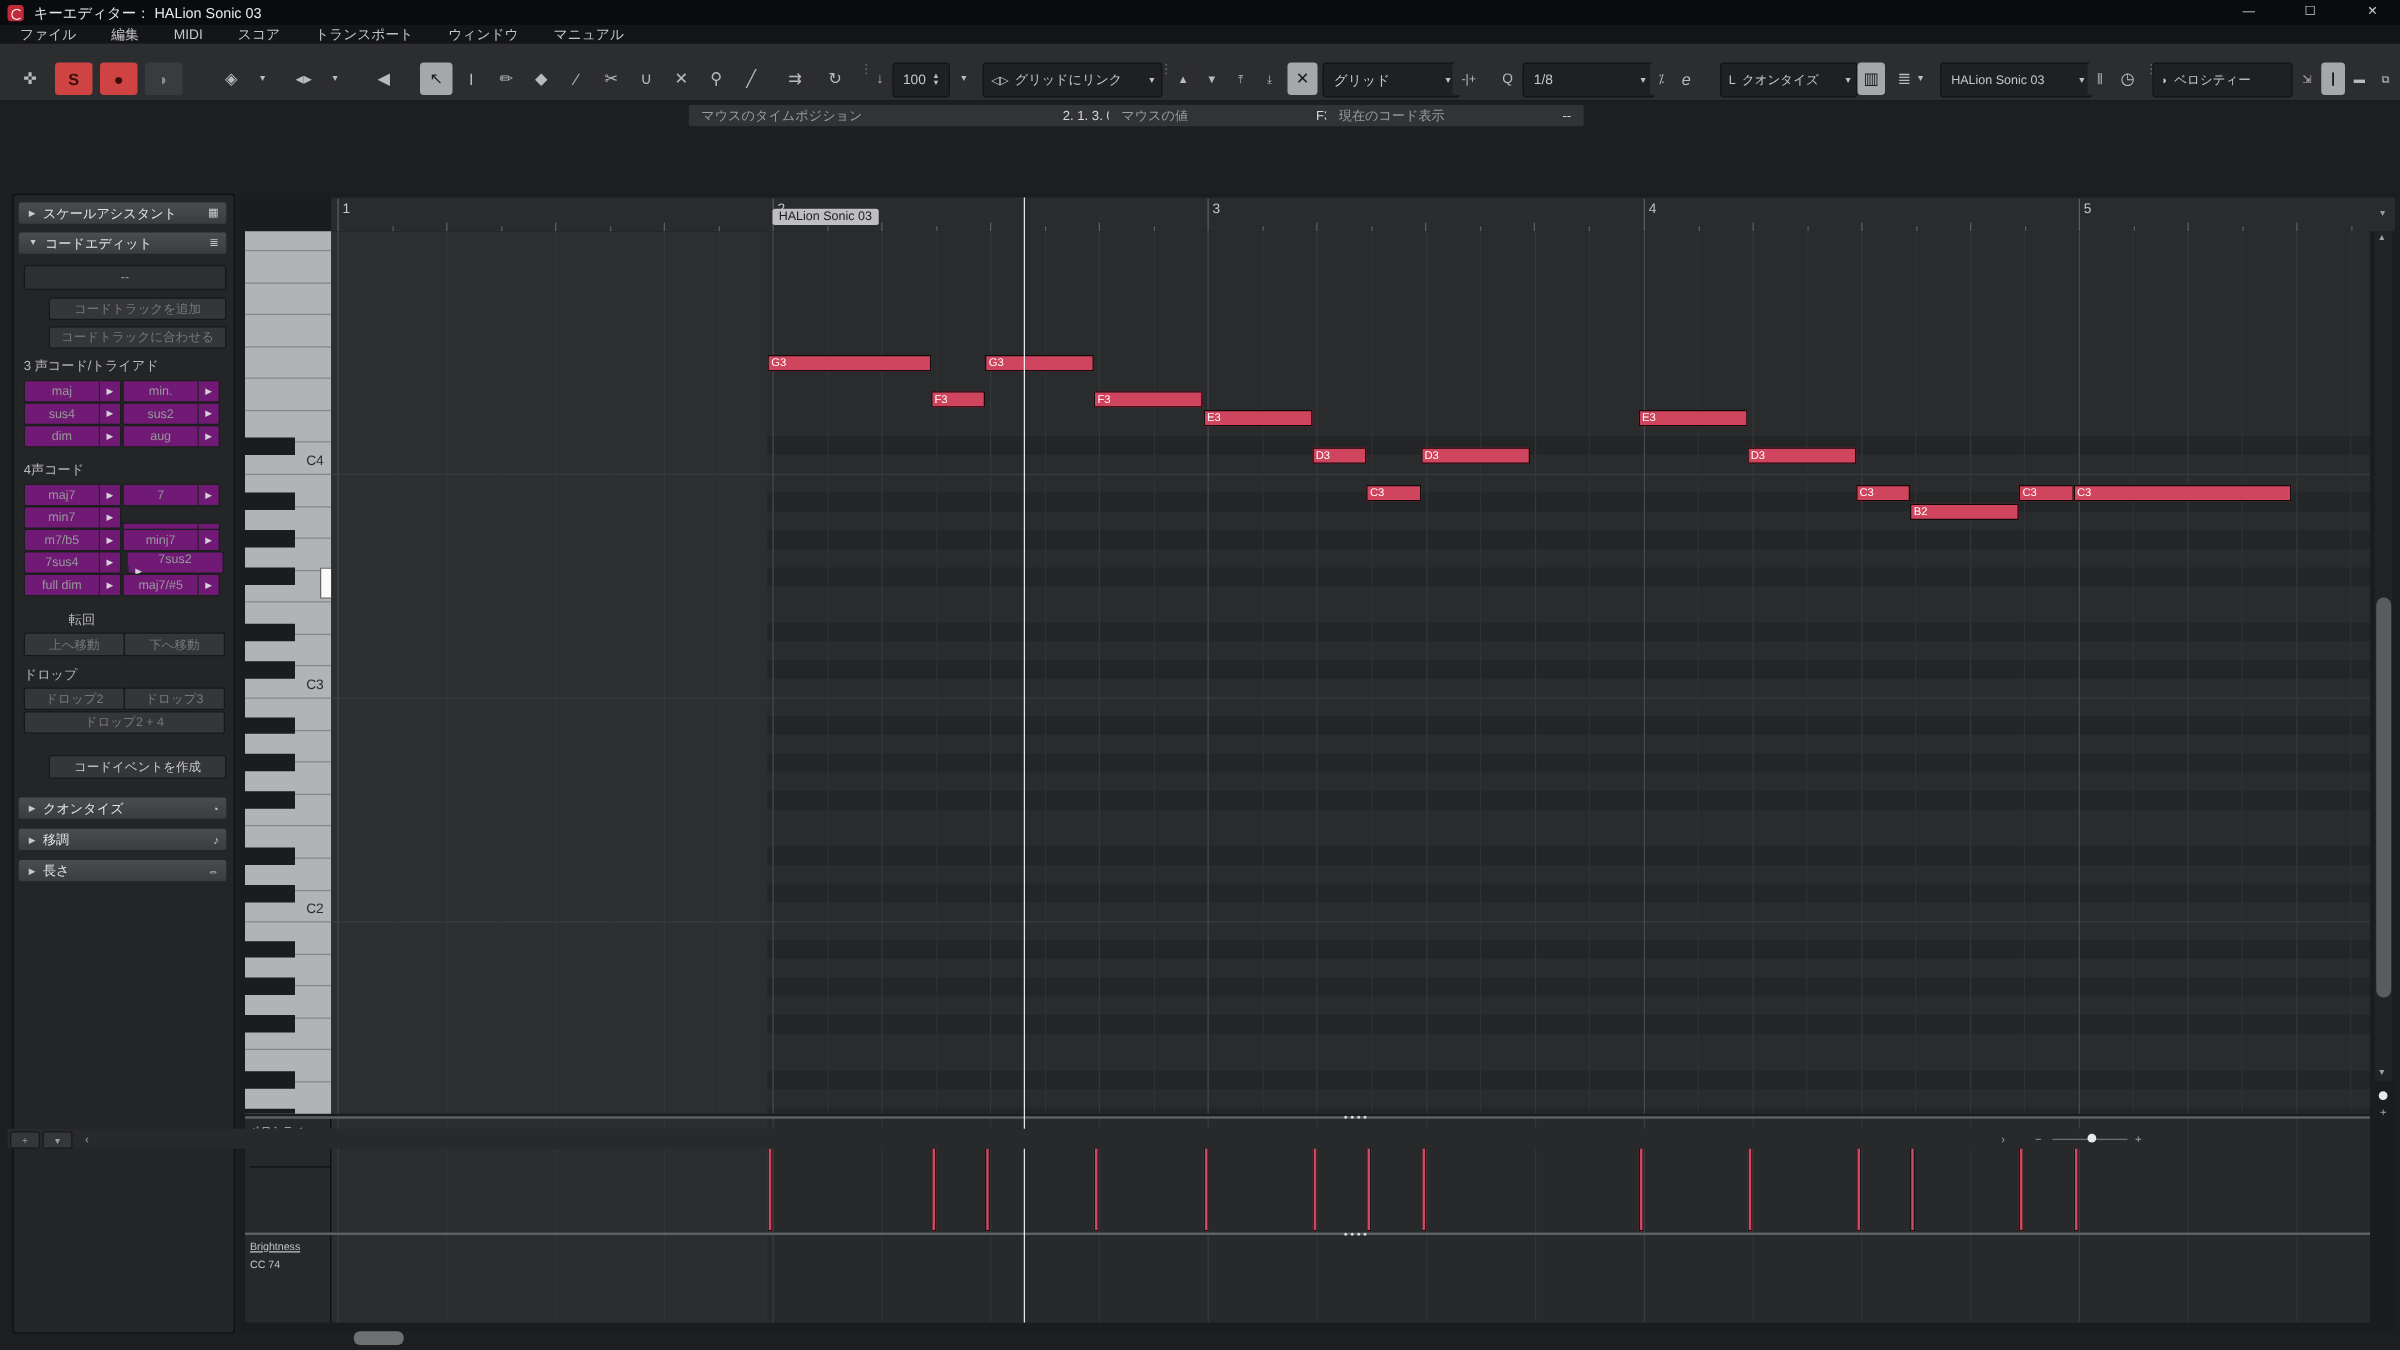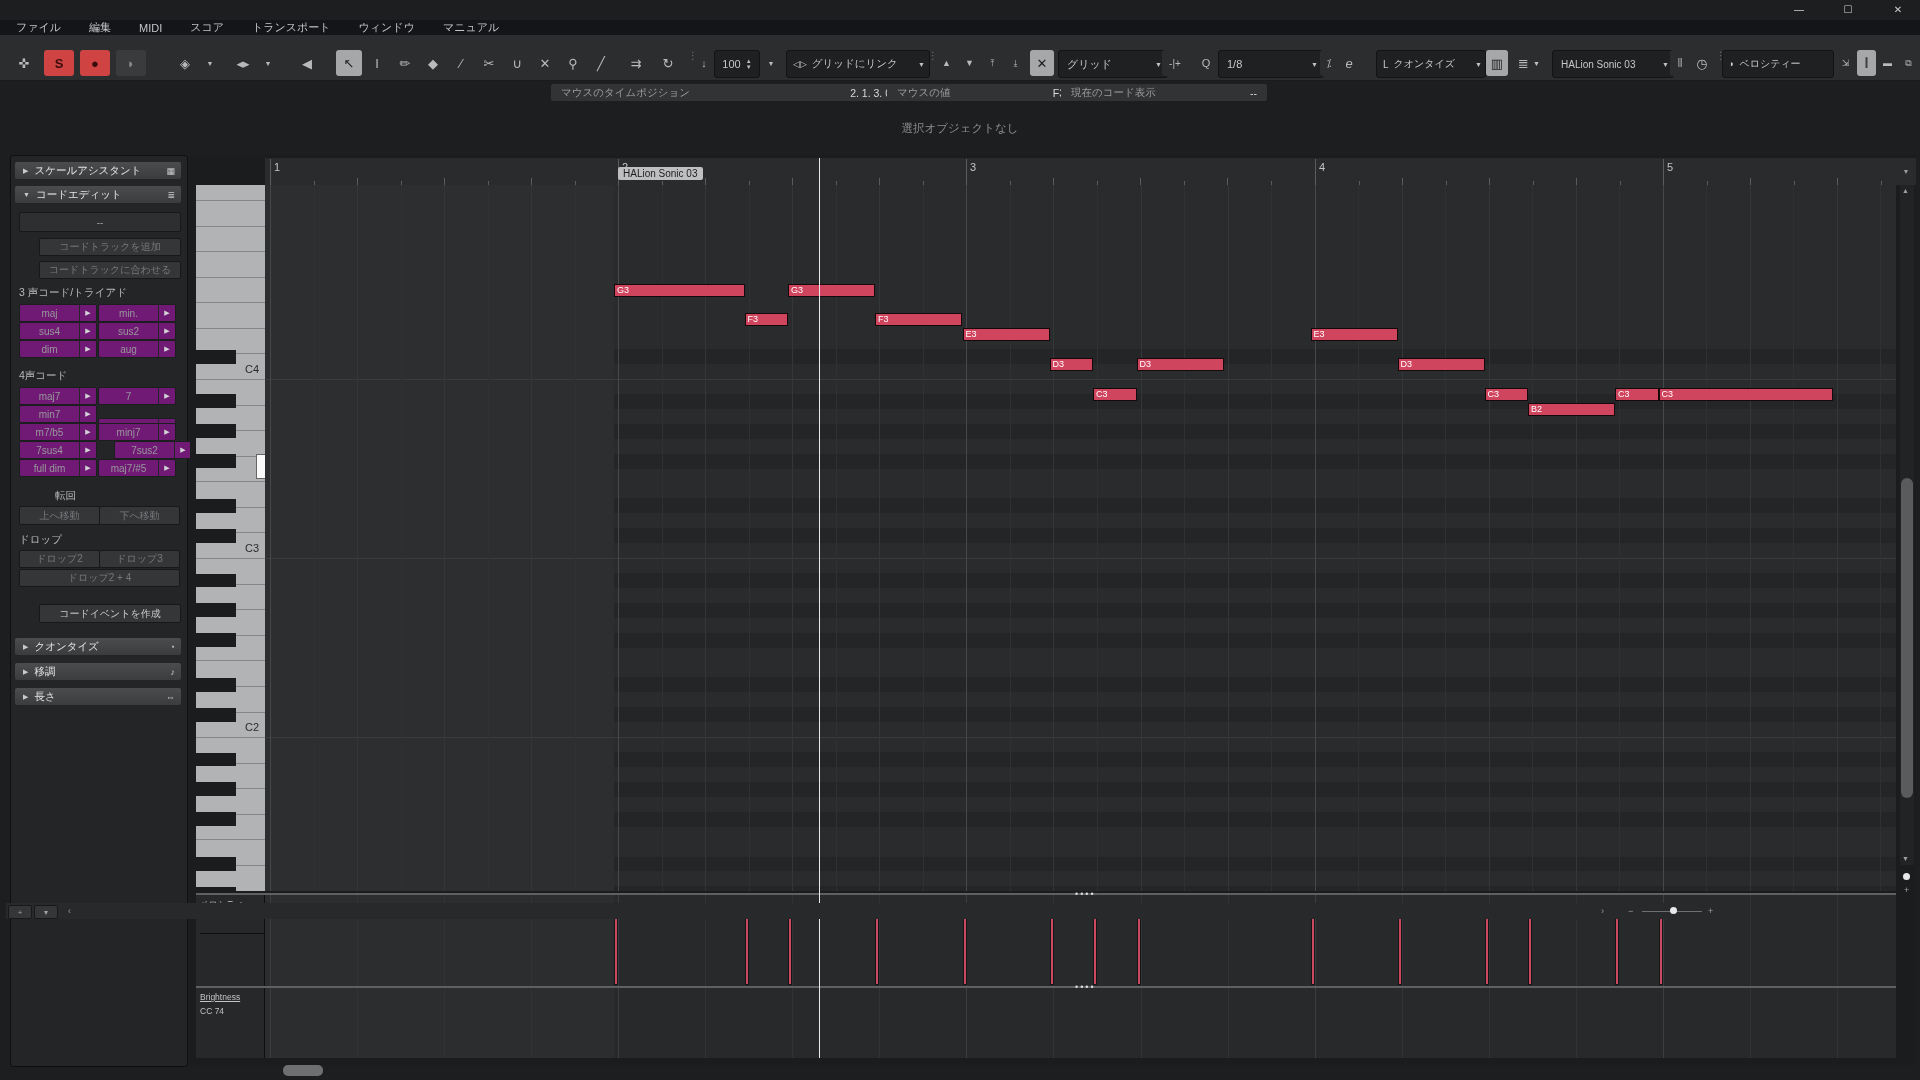--- a/index.html
+++ b/index.html
@@ -77,20 +77,24 @@
   #vscroll{position:absolute;left:1710px;top:30px;width:14px;height:680px;background:#222325;}
   #vthumb{position:absolute;left:1711px;top:323px;width:12px;height:320px;background:#595b5d;border-radius:6px;}
   .zoomdot{position:absolute;width:7px;height:7px;border-radius:50%;background:#e8e9eb;}
   .mini{position:absolute;color:#9fa0a2;font-size:9px;}
 </style>
 </head>
 <body>
 
 <div id="win">
 
+  <div id="titlebar">
+    <div id="applogo"></div>
+    <div id="wintitle">キーエディター： HALion Sonic 03</div>
+  </div>
   <div class="winctl" style="left:1777px;">—</div>
   <div class="winctl" style="left:1826px;">☐</div>
   <div class="winctl" style="left:1876px;">✕</div>
 
   <div id="menubar">
       <div class="menu-item">ファイル</div>
       <div class="menu-item">編集</div>
       <div class="menu-item">MIDI</div>
       <div class="menu-item">スコア</div>
       <div class="menu-item">トランスポート</div>
@@ -107,21 +111,20 @@
       </div>
       <div class="chip" style="left: 887px; width: 168px;">
         <div class="lab">マウスの値</div>
         <div class="val">F3</div>
       </div>
       <div class="chip" style="left: 1061px; width: 186px;">
         <div class="lab">現在のコード表示</div>
         <div class="val">--</div>
       </div>
     </div>
-  <div id="infoline"><span>選択オブジェクトなし</span></div>
 
   <div id="sidebar">
       <div class="shead" style="top: 6px;">
         <div class="tri">▶</div>
         <div>スケールアシスタント</div>
         <div class="hicon">▦</div>
       </div>
       <div class="shead" style="top: 30px;">
         <div class="tri">▼</div>
         <div>コードエディット</div>
@@ -177,21 +180,21 @@
         <div class="cb-a">▶</div>
       </div>
       <div class="chordbtn" style="left: 87px; top: 267px; width: 76px;">
         <div class="cb-l">minj7</div>
         <div class="cb-a">▶</div>
       </div>
       <div class="chordbtn" style="left: 8px; top: 285px; width: 76px;">
         <div class="cb-l">7sus4</div>
         <div class="cb-a">▶</div>
       </div>
-      <div class="chordbtn" style="left: 103px; top: 285px; width: 76px;">
+      <div class="chordbtn" style="left: 90px; top: 285px; width: 76px; flex-direction: column;">
         <div class="cb-l">7sus2</div>
         <div class="cb-a">▶</div>
       </div>
       <div class="chordbtn" style="left: 8px; top: 303px; width: 76px;">
         <div class="cb-l">full dim</div>
         <div class="cb-a">▶</div>
       </div>
       <div class="chordbtn" style="left: 87px; top: 303px; width: 76px;">
         <div class="cb-l">maj7/#5</div>
         <div class="cb-a">▶</div>

